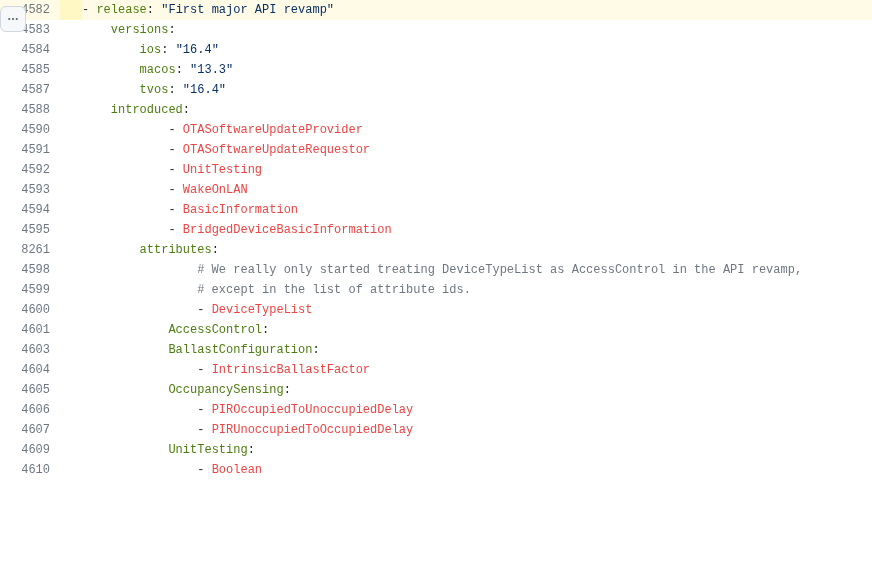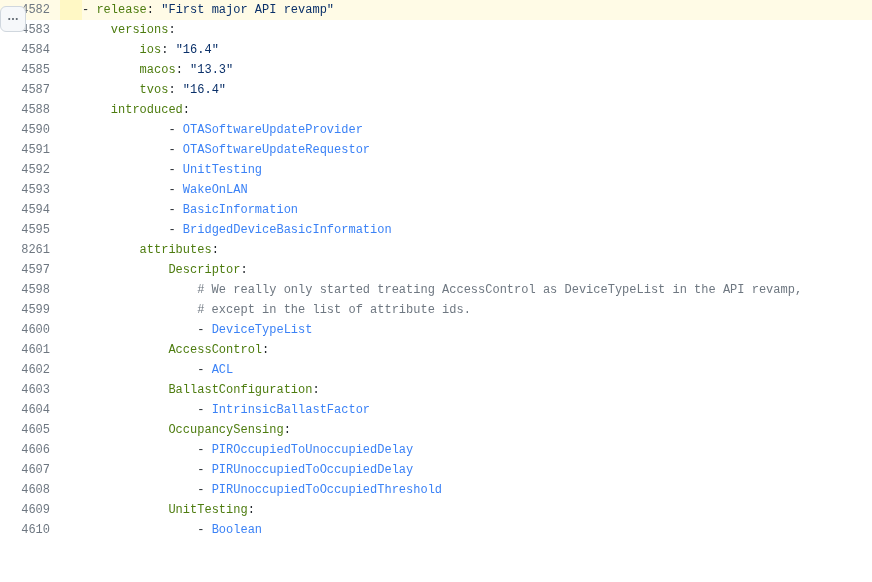--- a/index.html
+++ b/index.html
@@ -54,21 +54,21 @@
   td.code {
     white-space: pre;
     padding: 0 10px 0 0;
     vertical-align: top;
   }
   tr.hl td { background: #fffbe6; }
   tr.hl td.marker { background: #fff8c5; }
   .tok-dash { color: #24292f; }
   .tok-key { color: #4d7c0f; }   
   .tok-str { color: #0a3069; }   
-  .tok-item { color: #3b82f6; }  
+  .tok-item { color: #ef4444; }  
   .tok-cmt { color: #6e7781; }   
   .tok-punct { color: #24292f; }
 </style>
 </head>
 <body>
 
 <div class="container">
   <div class="more-btn" title="...">
     <svg width="12" height="12" viewBox="0 0 16 16">
         <circle cx="3" cy="8" r="1.4"></circle>
@@ -137,50 +137,40 @@
           <td class="lineno">4595</td>
           <td class="marker"></td>
           <td class="code"><span>            </span><span class="tok-dash">- </span><span class="tok-item">BridgedDeviceBasicInformation</span></td>
         </tr>
         <tr>
           <td class="lineno">8261</td>
           <td class="marker"></td>
           <td class="code"><span>        </span><span class="tok-key">attributes</span><span class="tok-punct">:</span></td>
         </tr>
         <tr>
-          <td class="lineno">4597</td>
-          <td class="marker"></td>
-          <td class="code"><span>            </span><span class="tok-key">Descriptor</span><span class="tok-punct">:</span></td>
-        </tr>
-        <tr>
           <td class="lineno">4598</td>
           <td class="marker"></td>
-          <td class="code"><span>                </span><span class="tok-cmt"># We really only started treating AccessControl as DeviceTypeList in the API revamp,</span></td>
+          <td class="code"><span>                </span><span class="tok-cmt"># We really only started treating DeviceTypeList as AccessControl in the API revamp,</span></td>
         </tr>
         <tr>
           <td class="lineno">4599</td>
           <td class="marker"></td>
           <td class="code"><span>                </span><span class="tok-cmt"># except in the list of attribute ids.</span></td>
         </tr>
         <tr>
           <td class="lineno">4600</td>
           <td class="marker"></td>
           <td class="code"><span>                </span><span class="tok-dash">- </span><span class="tok-item">DeviceTypeList</span></td>
         </tr>
         <tr>
           <td class="lineno">4601</td>
           <td class="marker"></td>
           <td class="code"><span>            </span><span class="tok-key">AccessControl</span><span class="tok-punct">:</span></td>
         </tr>
         <tr>
-          <td class="lineno">4602</td>
-          <td class="marker"></td>
-          <td class="code"><span>                </span><span class="tok-dash">- </span><span class="tok-item">ACL</span></td>
-        </tr>
-        <tr>
           <td class="lineno">4603</td>
           <td class="marker"></td>
           <td class="code"><span>            </span><span class="tok-key">BallastConfiguration</span><span class="tok-punct">:</span></td>
         </tr>
         <tr>
           <td class="lineno">4604</td>
           <td class="marker"></td>
           <td class="code"><span>                </span><span class="tok-dash">- </span><span class="tok-item">IntrinsicBallastFactor</span></td>
         </tr>
         <tr>
@@ -190,25 +180,20 @@
         </tr>
         <tr>
           <td class="lineno">4606</td>
           <td class="marker"></td>
           <td class="code"><span>                </span><span class="tok-dash">- </span><span class="tok-item">PIROccupiedToUnoccupiedDelay</span></td>
         </tr>
         <tr>
           <td class="lineno">4607</td>
           <td class="marker"></td>
           <td class="code"><span>                </span><span class="tok-dash">- </span><span class="tok-item">PIRUnoccupiedToOccupiedDelay</span></td>
-        </tr>
-        <tr>
-          <td class="lineno">4608</td>
-          <td class="marker"></td>
-          <td class="code"><span>                </span><span class="tok-dash">- </span><span class="tok-item">PIRUnoccupiedToOccupiedThreshold</span></td>
         </tr>
         <tr>
           <td class="lineno">4609</td>
           <td class="marker"></td>
           <td class="code"><span>            </span><span class="tok-key">UnitTesting</span><span class="tok-punct">:</span></td>
         </tr>
         <tr>
           <td class="lineno">4610</td>
           <td class="marker"></td>
           <td class="code"><span>                </span><span class="tok-dash">- </span><span class="tok-item">Boolean</span></td>

